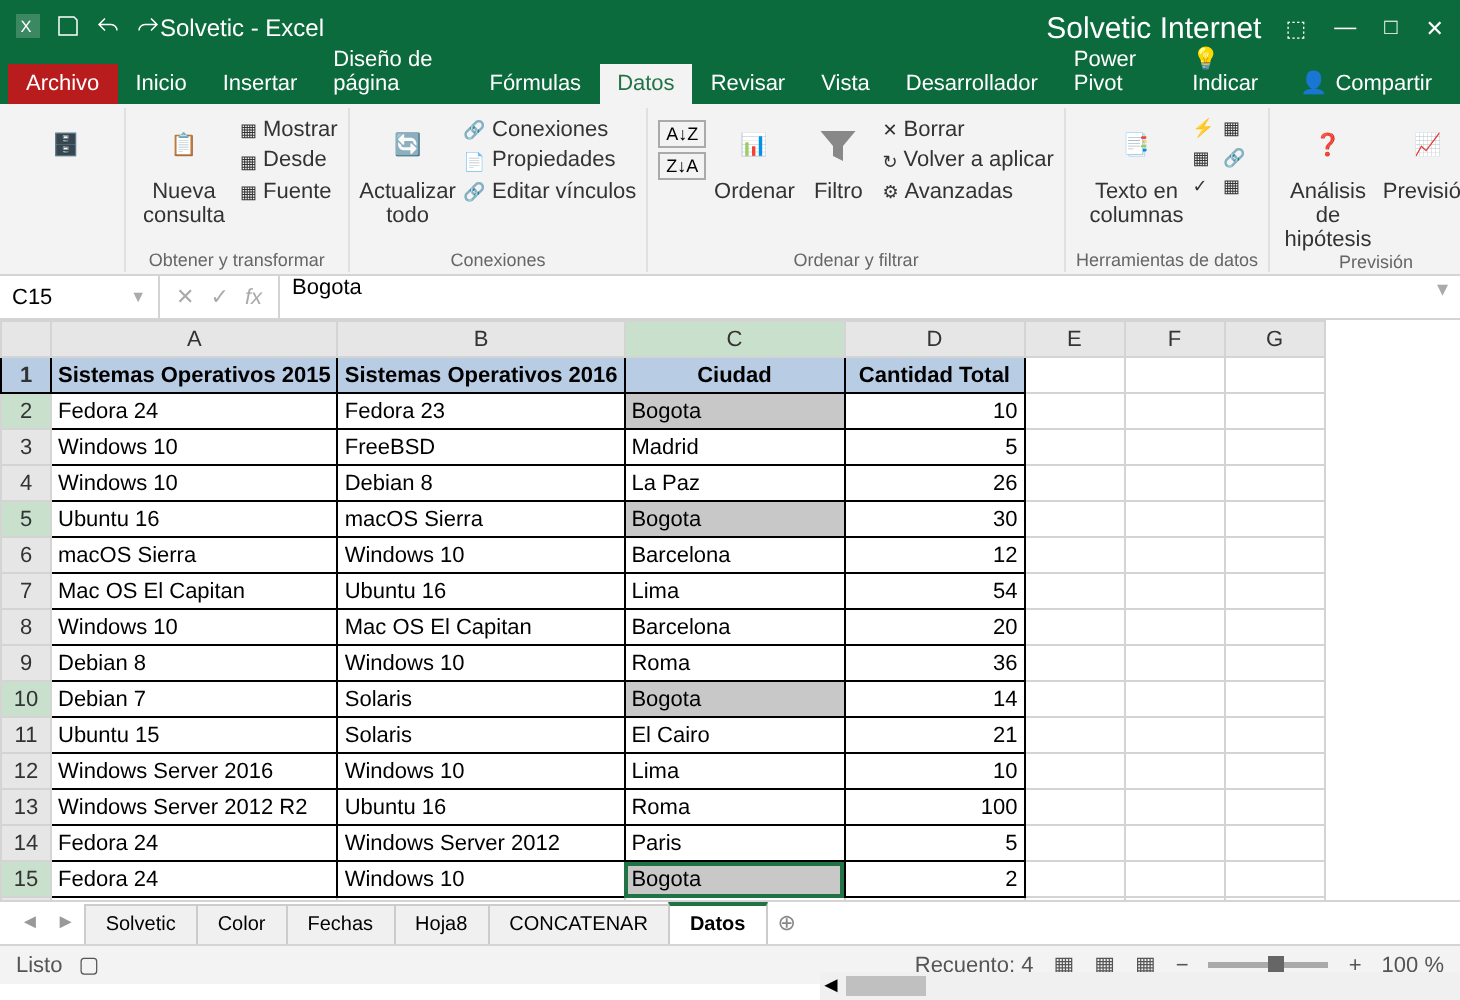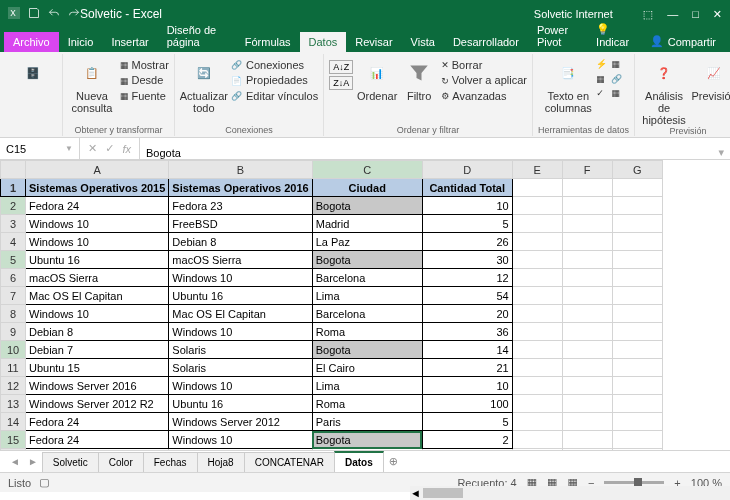--- a/index.html
+++ b/index.html
@@ -1,36 +1,36 @@
 <!DOCTYPE html>
 <html><head>
 <meta charset="utf-8">
 <style>
 *{margin:0;padding:0;box-sizing:border-box;font-family:"Segoe UI",Arial,sans-serif;font-size:11px;user-select:none}
 body{width:730px;height:500px;background:#fff;overflow:hidden;position:relative}
 .titlebar{height:28px;background:#0c6b3d;display:flex;align-items:center;color:#fff;padding:0 8px}
 .titlebar .qat{display:flex;gap:8px;align-items:center}
 .titlebar .title{flex:1;text-align:left;font-size:12px}
-.titlebar .userarea{font-size:11px;margin-right:30px}
+.titlebar .userarea{font-size:15px;margin-right:12px}
 .titlebar .winbtns{display:flex;gap:14px;font-size:12px}
 .titlebar svg{width:12px;height:12px;fill:#fff}
 .menubar{height:24px;background:#0c6b3d;display:flex;align-items:flex-end;color:#fff;padding:0 4px}
 .menubar .tab{padding:4px 9px;font-size:11px;cursor:pointer}
-.menubar .tab.file{background:#d946ef}
+.menubar .tab.file{background:#b91c1c}
 .menubar .tab.active{background:#f3f3f3;color:#217346}
 .menubar .share{margin-left:auto;padding:4px 10px;display:flex;gap:4px;align-items:center}
 .ribbon{height:86px;background:#f3f3f3;border-bottom:1px solid #d4d4d4;display:flex;padding:2px 4px 0 4px;overflow:hidden}
 .ribgroup{display:flex;flex-direction:column;align-items:center;padding:0 5px;border-right:1px solid #e0e0e0;height:82px}
 .ribgroup .content{flex:1;display:flex;align-items:flex-start;gap:4px;padding-top:2px}
 .ribgroup .label{font-size:9px;color:#666;padding-bottom:1px;white-space:nowrap}
 .bigbtn{display:flex;flex-direction:column;align-items:center;width:48px;gap:2px;padding-top:2px;font-size:9px;line-height:1.1;text-align:center;color:#333}
 .bigbtn .ico{width:30px;height:30px;display:flex;align-items:center;justify-content:center}
 .smallrow{font-size:9px;color:#333;display:flex;align-items:center;gap:3px;line-height:1.4;white-space:nowrap}
 .smallstack{display:flex;flex-direction:column;gap:0px;padding-top:2px}
-.formulabar{height:22px;background:#fff;border-bottom:1px solid #d4d4d4;display:flex;align-items:flex-end}
+.formulabar{height:22px;background:#fff;border-bottom:1px solid #d4d4d4;display:flex;align-items:flex-start}
 .namebox{width:80px;border-right:1px solid #d4d4d4;padding:0 6px;font-size:11px;height:100%;display:flex;align-items:center;justify-content:space-between}
 .fxicons{display:flex;gap:8px;padding:0 8px;color:#aaa;border-right:1px solid #d4d4d4;height:100%;align-items:center}
 .fxinput{flex:1;padding:0 6px;font-size:11px}
 .gridwrap{height:290px;overflow:auto;position:relative;background:#fff}
 table.grid{border-collapse:collapse;table-layout:fixed}
 .grid th,.grid td{border:1px solid #d4d4d4;height:18px;font-size:11px;padding:0 3px;text-align:left;white-space:nowrap;overflow:hidden}
 .grid thead th{background:#e6e6e6;text-align:center;font-weight:normal;color:#333}
 .grid .rowhdr{background:#e6e6e6;text-align:center;width:25px;color:#333}
 .grid .corner{background:#e6e6e6;width:25px}
 .grid .hdrrow td{background:#b8cce4;font-weight:bold;text-align:center;border:1px solid #000}

